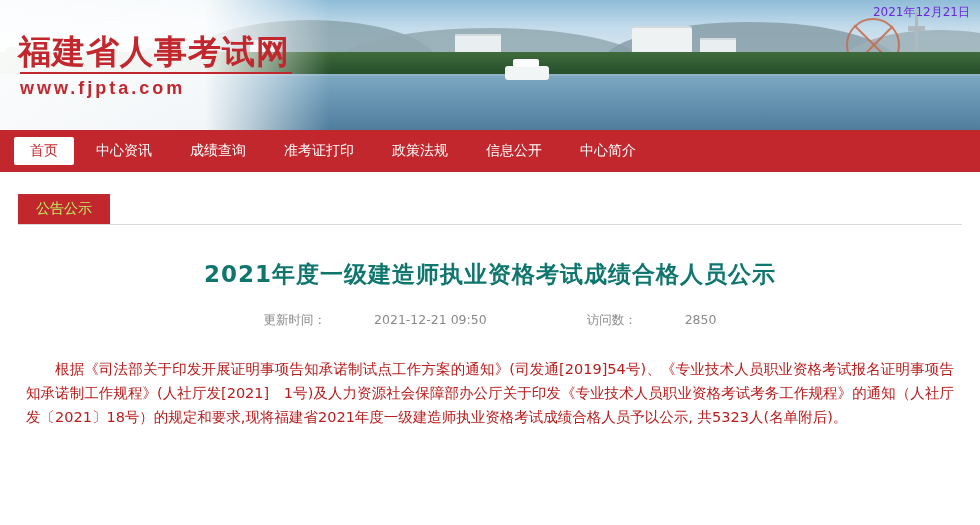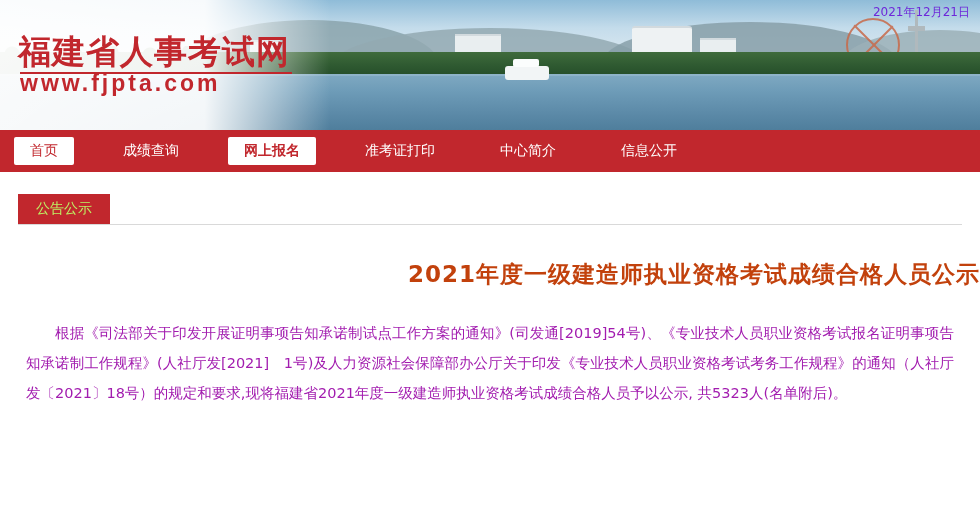--- a/index.html
+++ b/index.html
@@ -107,23 +107,23 @@
   .logo-cn {
     position: absolute; left: 18px; top: 30px;
     font-family: "DejaVu Sans", "Liberation Sans", sans-serif;
     font-size: 33px;
     font-weight: bold;
     letter-spacing: 1px;
     color: #c1272d;
     white-space: nowrap;
   }
   .logo-url {
-    position: absolute; left: 20px; top: 70px;
+    position: absolute; left: 20px; top: 78px;
     font-family: "Liberation Sans", sans-serif;
-    font-size: 23px;
+    font-size: 18px;
     font-weight: bold;
     letter-spacing: 3px;
     color: #c1272d;
     white-space: nowrap;
   }
   .logo-rule {
     position: absolute; left: 20px; top: 72px; width: 272px; height: 2px; background: #c1272d;
   }
 
   .date-badge {
@@ -133,21 +133,20 @@
     font-family: "DejaVu Sans", "Liberation Sans", sans-serif;
   }
 
   
   .nav {
     width: 980px; height: 42px;
     background: #c1272d;
     display: flex;
     align-items: center;
     padding-left: 14px;
-    gap: 27px;
   }
   .nav-item {
     color: #ffffff;
     font-size: 14px;
     font-family: "DejaVu Sans", "Liberation Sans", sans-serif;
     padding: 5px 16px;
     margin-right: 6px;
     white-space: nowrap;
     border-radius: 2px;
     cursor: pointer;
@@ -178,43 +177,43 @@
     font-family: "DejaVu Sans", "Liberation Sans", sans-serif;
     padding: 6px 18px;
   }
   .crumb-rule {
     margin: 0 18px;
     height: 1px;
     background: #d9d9d9;
   }
 
   .article-title {
-    text-align: right;
-    color: #c2410c;
+    text-align: center;
+    color: #0f766e;
     font-family: "DejaVu Sans", "Liberation Sans", sans-serif;
     font-size: 23px;
     font-weight: bold;
     letter-spacing: 1px;
     margin-top: 34px;
   }
   .meta {
     text-align: center;
     margin-top: 22px;
     color: #8a8a8a;
     font-size: 12.5px;
     font-family: "DejaVu Sans", "Liberation Sans", sans-serif;
   }
   .meta span { margin: 0 24px; }
 
   .body-text {
     margin: 28px 26px 0 26px;
-    color: #a21caf;
+    color: #b91c1c;
     font-family: "DejaVu Sans", "Liberation Sans", sans-serif;
     font-size: 14.5px;
-    line-height: 30px;
+    line-height: 24px;
     text-align: justify;
   }
   .body-text p { text-indent: 2em; margin-bottom: 10px; }
 </style>
 </head>
 <body>
 
 <div class="page">
 
   <div class="banner">
@@ -239,34 +238,39 @@
       <div class="logo-cn">福建省人事考试网</div>
       <div class="logo-rule"></div>
       <div class="logo-url">www.fjpta.com</div>
     </div>
 
     <div class="date-badge">2021年12月21日</div>
   </div>
 
   <div class="nav">
     <div class="nav-item home">首页</div>
+    <div class="nav-item">中心资讯</div>
     <div class="nav-item">成绩查询</div>
-    <div class="nav-item active">网上报名</div>
     <div class="nav-item">准考证打印</div>
+    <div class="nav-item">政策法规</div>
+    <div class="nav-item">信息公开</div>
     <div class="nav-item">中心简介</div>
-    <div class="nav-item">信息公开</div>
   </div>
 
   <div class="content">
     <div class="crumb-bar">
       <span class="crumb-tag">公告公示</span>
     </div>
     <div class="crumb-rule"></div>
 
     <div class="article-title">2021年度一级建造师执业资格考试成绩合格人员公示</div>
 
+    <div class="meta">
+      <span><span>更新时间：</span><span>2021-12-21  09:50</span></span>
+      <span><span>访问数：</span><span>2850</span></span>
+    </div>
 
     <div class="body-text">
       <p>根据《司法部关于印发开展证明事项告知承诺制试点工作方案的通知》(司发通[2019]54号)、《专业技术人员职业资格考试报名证明事项告知承诺制工作规程》(人社厅发[2021]　1号)及人力资源社会保障部办公厅关于印发《专业技术人员职业资格考试考务工作规程》的通知（人社厅发〔2021〕18号）的规定和要求,现将福建省2021年度一级建造师执业资格考试成绩合格人员予以公示, 共5323人(名单附后)。</p>
     </div>
   </div>
 
 </div>
 
 </body></html>

